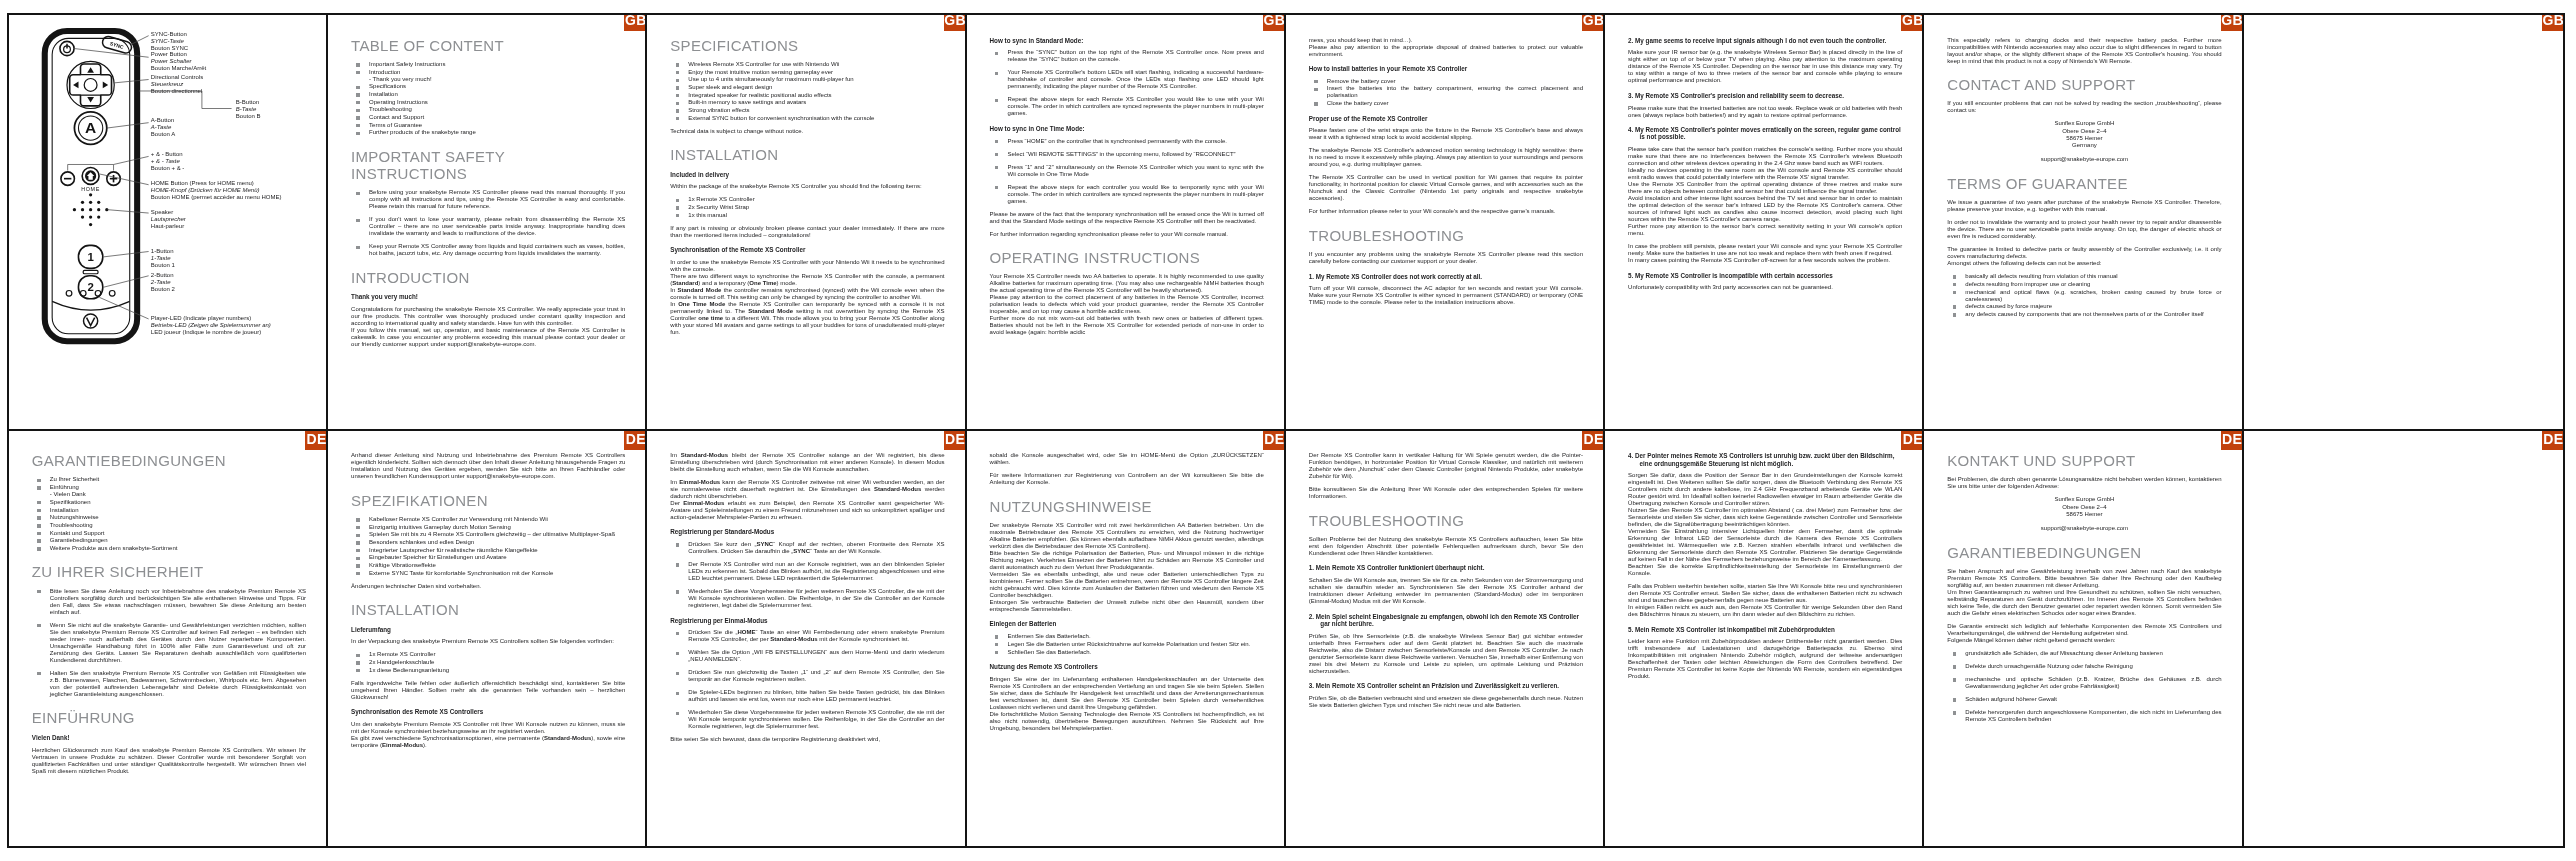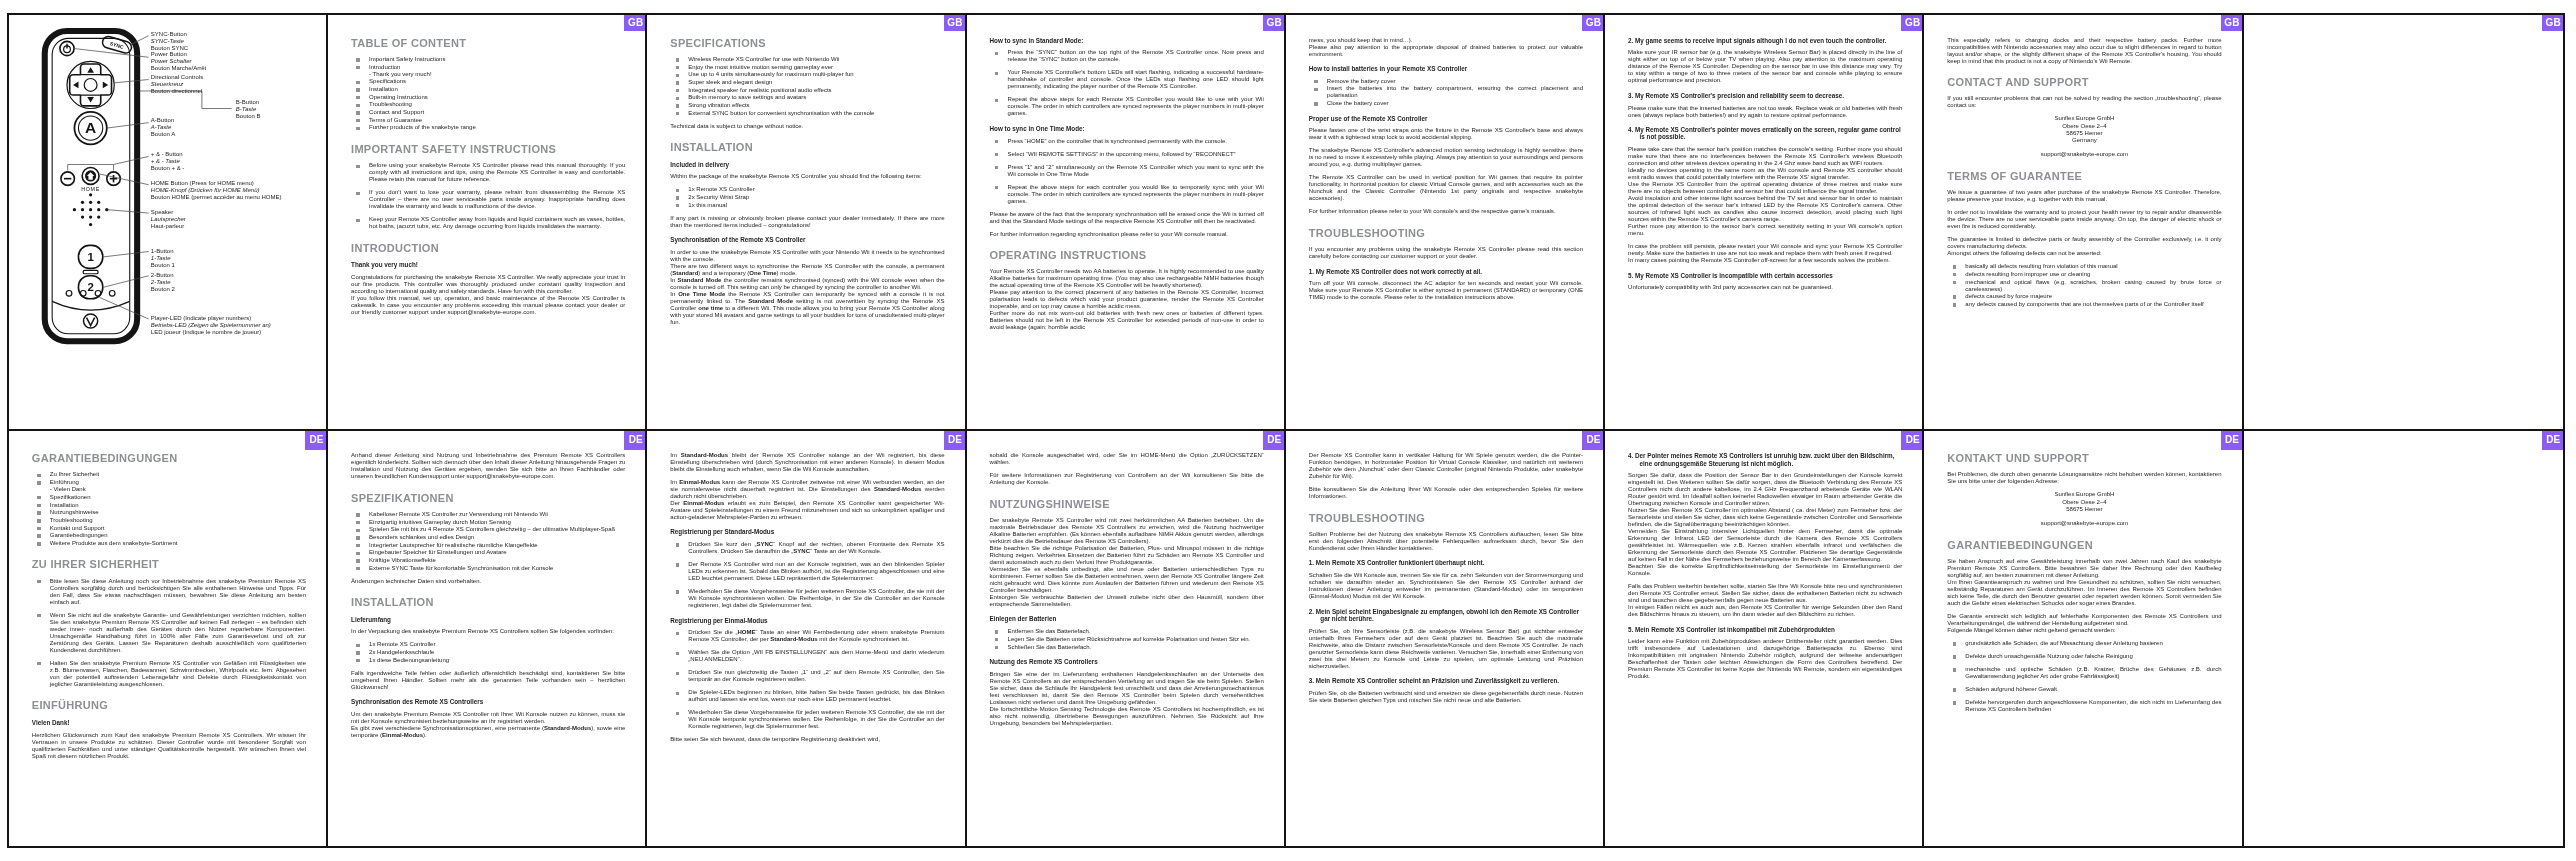--- a/index.html
+++ b/index.html
@@ -4,25 +4,25 @@
 <style>
   html,body{margin:0;padding:0;background:#ffffff;}
   body{width:2576px;height:862px;position:relative;font-family:"Liberation Sans",sans-serif;color:#1d1d1f;}
   .sheet{position:absolute;left:6.8px;top:13px;width:2558px;height:835px;box-sizing:border-box;
          border:2px solid #141414;display:grid;grid-template-columns:repeat(8,1fr);grid-template-rows:1fr 1fr;background:#fff;}
   .page{position:relative;box-sizing:border-box;border-right:2px solid #141414;border-bottom:2px solid #141414;
         padding:21.6px 20px 0 23px;overflow:hidden;background:#fff;}
   .page.lastcol{border-right:none;}
   .page.row2{border-bottom:none;}
   .page.page-diagram{padding:0;}
-  .tab{position:absolute;right:-2px;top:-15px;width:23px;height:31px;background:#8b5cf6;color:#ffffff;
-       font-weight:bold;font-size:10px;display:flex;align-items:flex-end;justify-content:center;
+  .tab{position:absolute;right:-2px;top:-15px;width:23px;height:31px;background:#c2410c;color:#ffffff;
+       font-weight:bold;font-size:14px;display:flex;align-items:flex-end;justify-content:center;
        padding-bottom:3.4px;box-sizing:border-box;z-index:5;letter-spacing:0.2px;}
   .row2 .tab{top:-2px;height:21px;align-items:center;padding-bottom:0;text-align:right;}
-  .h1{font-size:11px;font-weight:bold;color:#8d8f92;letter-spacing:0.3px;margin:11.5px 0 7.4px;}
+  .h1{font-size:15px;font-weight:normal;color:#8d8f92;letter-spacing:0.3px;margin:11.5px 0 7.4px;}
   .h2{font-size:6.3px;font-weight:bold;color:#1d1d1f;margin:7.4px 0 5.4px;line-height:7.4px;}
   .h2.num{padding-left:11.5px;text-indent:-11.5px;}
   .p{font-size:6px;line-height:7px;text-align:justify;margin:0 0 6px;}
   .ctr{font-size:6px;line-height:7.2px;text-align:center;margin:0 0 6.8px;}
   ul.blist{margin:0 0 6px;padding:0;}
   ul.blist li{list-style:none;position:relative;padding-left:18px;font-size:6px;line-height:7px;
               text-align:justify;margin:0 0 0.7px;}
   ul.blist.spaced li{margin:0 0 6px;}
   ul.blist li::before{content:"";position:absolute;left:5.4px;top:2.2px;width:3.4px;height:3.4px;background:#8f9193;}
   .blocks>*:first-child{margin-top:0;}

